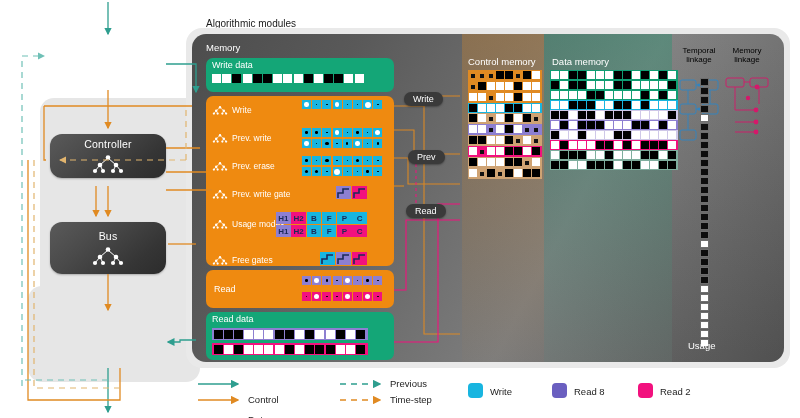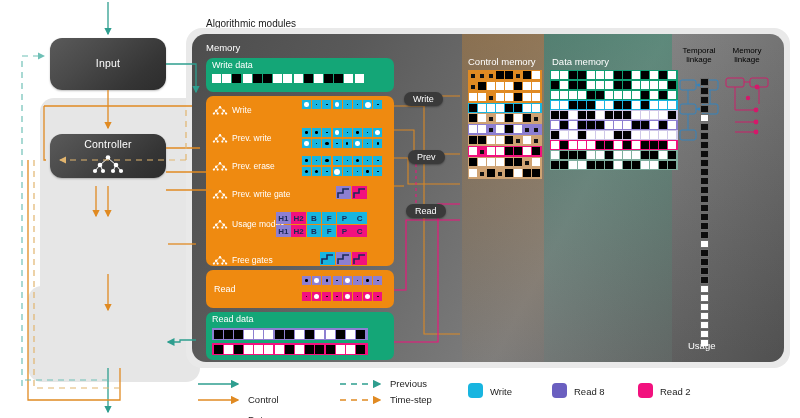--- a/index.html
+++ b/index.html
@@ -101,42 +101,56 @@
   .ov{position:absolute;left:0;top:0;width:800px;height:418px;pointer-events:none;}
 </style>
 </head>
 <body>
 
 <div class="root">
 
   <div class="lgrey" style="left:40px;top:98px;width:160px;height:222px;"></div>
   <div class="lgrey" style="left:28px;top:286px;width:172px;height:96px;"></div>
 
-  <div class="mod" style="left:50px;top:38px;width:116px;height:52px;">
-    <div class="mlabel">Input</div>
-  </div>
 
   <div class="mod" style="left:50px;top:134px;width:116px;height:44px;">
     <div class="mlabel">Controller</div>
     <svg class="nnico" width="34" height="19" viewBox="0 0 34 19">
       <g stroke="#fff" stroke-width="1" fill="none">
         <path d="M17 4 L9 11 M17 4 L25 11 M9 11 L4 17 M9 11 L12 17 M25 11 L22 17 M25 11 L30 17"></path>
       </g>
       <g fill="#fff">
         <circle cx="17" cy="3.5" r="2.3"></circle>
           <circle cx="9" cy="11" r="2.3"></circle>
           <circle cx="25" cy="11" r="2.3"></circle>
         <circle cx="4" cy="17" r="2.1"></circle>
           <circle cx="12" cy="17" r="2.1"></circle>
           <circle cx="22" cy="17" r="2.1"></circle>
           <circle cx="30" cy="17" r="2.1"></circle>
       </g>
     </svg>
   </div>
 
+  <div class="mod" style="left:50px;top:222px;width:116px;height:52px;">
+    <div class="mlabel">Bus</div>
+    <svg class="nnico" width="34" height="19" viewBox="0 0 34 19">
+      <g stroke="#fff" stroke-width="1" fill="none">
+        <path d="M17 4 L9 11 M17 4 L25 11 M9 11 L4 17 M9 11 L12 17 M25 11 L22 17 M25 11 L30 17"></path>
+      </g>
+      <g fill="#fff">
+        <circle cx="17" cy="3.5" r="2.3"></circle>
+          <circle cx="9" cy="11" r="2.3"></circle>
+          <circle cx="25" cy="11" r="2.3"></circle>
+        <circle cx="4" cy="17" r="2.1"></circle>
+          <circle cx="12" cy="17" r="2.1"></circle>
+          <circle cx="22" cy="17" r="2.1"></circle>
+          <circle cx="30" cy="17" r="2.1"></circle>
+      </g>
+    </svg>
+  </div>
 
 
   <div class="algo-title">Algorithmic modules</div>
   <div class="algo-outer"></div>
   <div class="algo-inner">
 
     <div class="wash" style="left:270px;top:0;width:82px;height:328px;background:linear-gradient(180deg,rgba(224,138,34,.30),rgba(224,138,34,.02));"></div>
     <div class="wash" style="left:352px;top:0;width:128px;height:328px;background:linear-gradient(180deg,rgba(20,166,119,.30),rgba(20,166,119,.04));"></div>
     <div class="wash" style="left:480px;top:0;width:112px;height:328px;background:linear-gradient(180deg,rgba(255,255,255,.05),rgba(0,0,0,.06));"></div>
 

